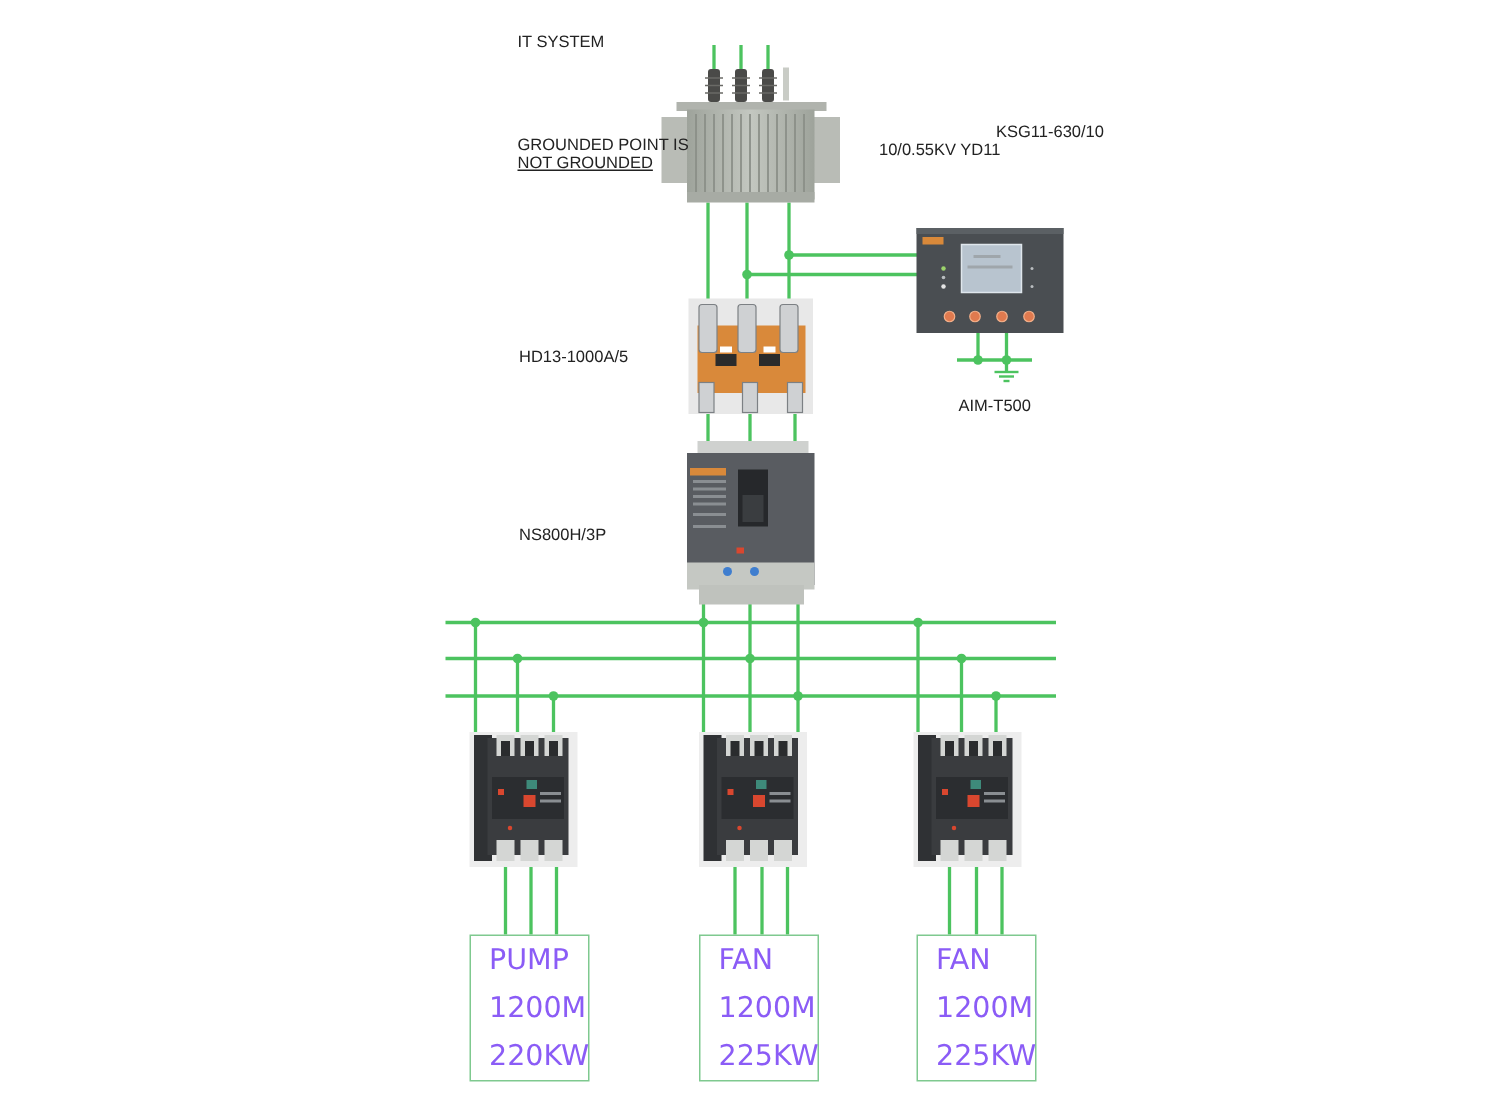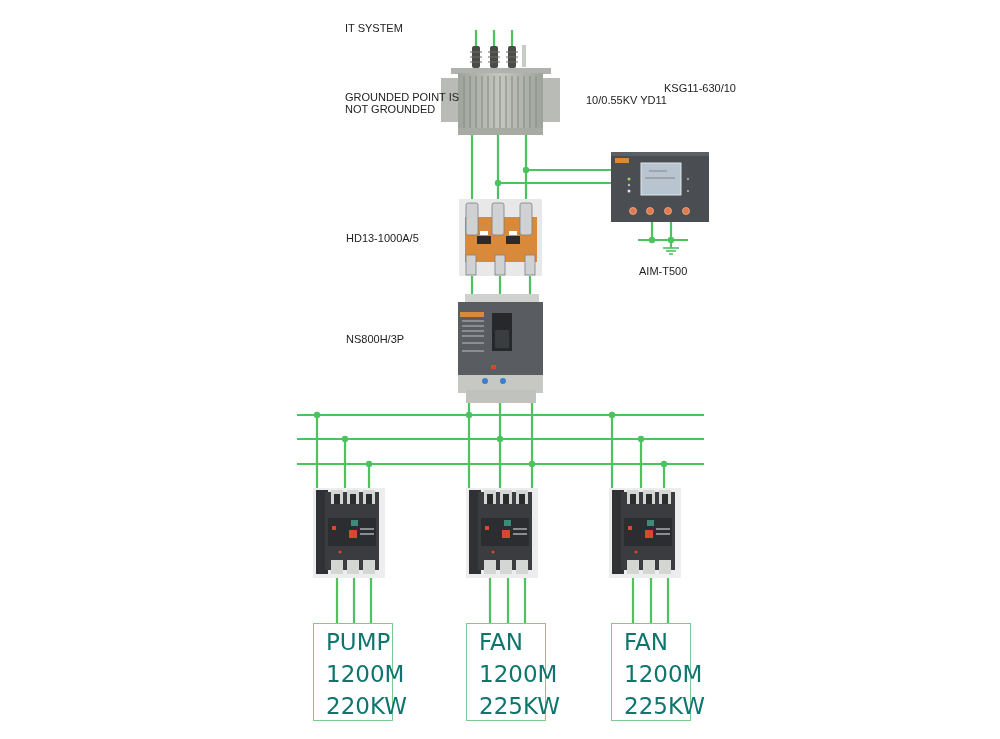--- a/index.html
+++ b/index.html
@@ -1,20 +1,20 @@
 <!DOCTYPE html>
 <html><head>
 <meta charset="utf-8">
 <style>
   html, body { margin: 0; padding: 0; background: #ffffff; }
   body { width: 1000px; height: 739px; position: relative; overflow: hidden;
          font-family: "Liberation Sans", "DejaVu Sans", sans-serif; color: #222; }
   .label { position: absolute; font-size: 11px; line-height: 13px; color: #222; white-space: nowrap; }
   .load-box { position: absolute; border: 1px solid #7fc98f; background: #fff; }
-  .load-text { position: absolute; left: 12px; font-size: 23px; color: #0f766e; white-space: nowrap; font-family: "DejaVu Sans", sans-serif; }
+  .load-text { position: absolute; left: 12px; font-size: 19px; color: #8b5cf6; white-space: nowrap; font-family: "DejaVu Sans", sans-serif; }
   svg#diagram { position: absolute; left: 0; top: 0; }
 </style>
 </head>
 <body>
 
 <svg id="diagram" width="1000" height="739">
   <defs>
     <linearGradient id="finGrad" x1="0" x2="1">
       <stop offset="0" stop-color="#9ea39b"></stop>
       <stop offset="0.5" stop-color="#c3c7c0"></stop>
@@ -265,25 +265,25 @@
         <rect x="656" y="528" width="14" height="2" fill="#8a8e92"></rect>
         <rect x="656" y="533" width="14" height="2" fill="#8a8e92"></rect>
         <circle cx="636" cy="552" r="1.5" fill="#d9472f"></circle>
       </g>
     </g>
 
 </svg>
 
 <div class="label" style="left:345px; top:22px;">IT SYSTEM</div>
 <div class="label" style="left:345px; top:91px;">GROUNDED POINT IS</div>
-<div class="label" style="left:345px; top:103px;">NOT GROUNDED</div>
+<div class="label" style="left:345px; top:103px;text-decoration:underline;">NOT GROUNDED</div>
 <div class="label" style="left:620px; top:82px;margin-left:44px;">KSG11-630/10</div>
 <div class="label" style="left:586px; top:94px;">10/0.55KV YD11</div>
 <div class="label" style="left:346px; top:232px;">HD13-1000A/5</div>
-<div class="label" style="left:346px; top:333px;">NS800H/3P</div>
+<div class="label" style="left:346px; top:351px;">NS800H/3P</div>
 <div class="label" style="left:639px; top:265px;text-align:center;">AIM-T500</div>
 
 <div class="load-box" style="left:313px; top:623px; width:78px; height:96px;">
   <div class="load-text" style="top:5px;">PUMP</div>
   <div class="load-text" style="top:37px;">1200M</div>
   <div class="load-text" style="top:69px;">220KW</div>
 </div>
 <div class="load-box" style="left:466px; top:623px; width:78px; height:96px;">
   <div class="load-text" style="top:5px;">FAN</div>
   <div class="load-text" style="top:37px;">1200M</div>

